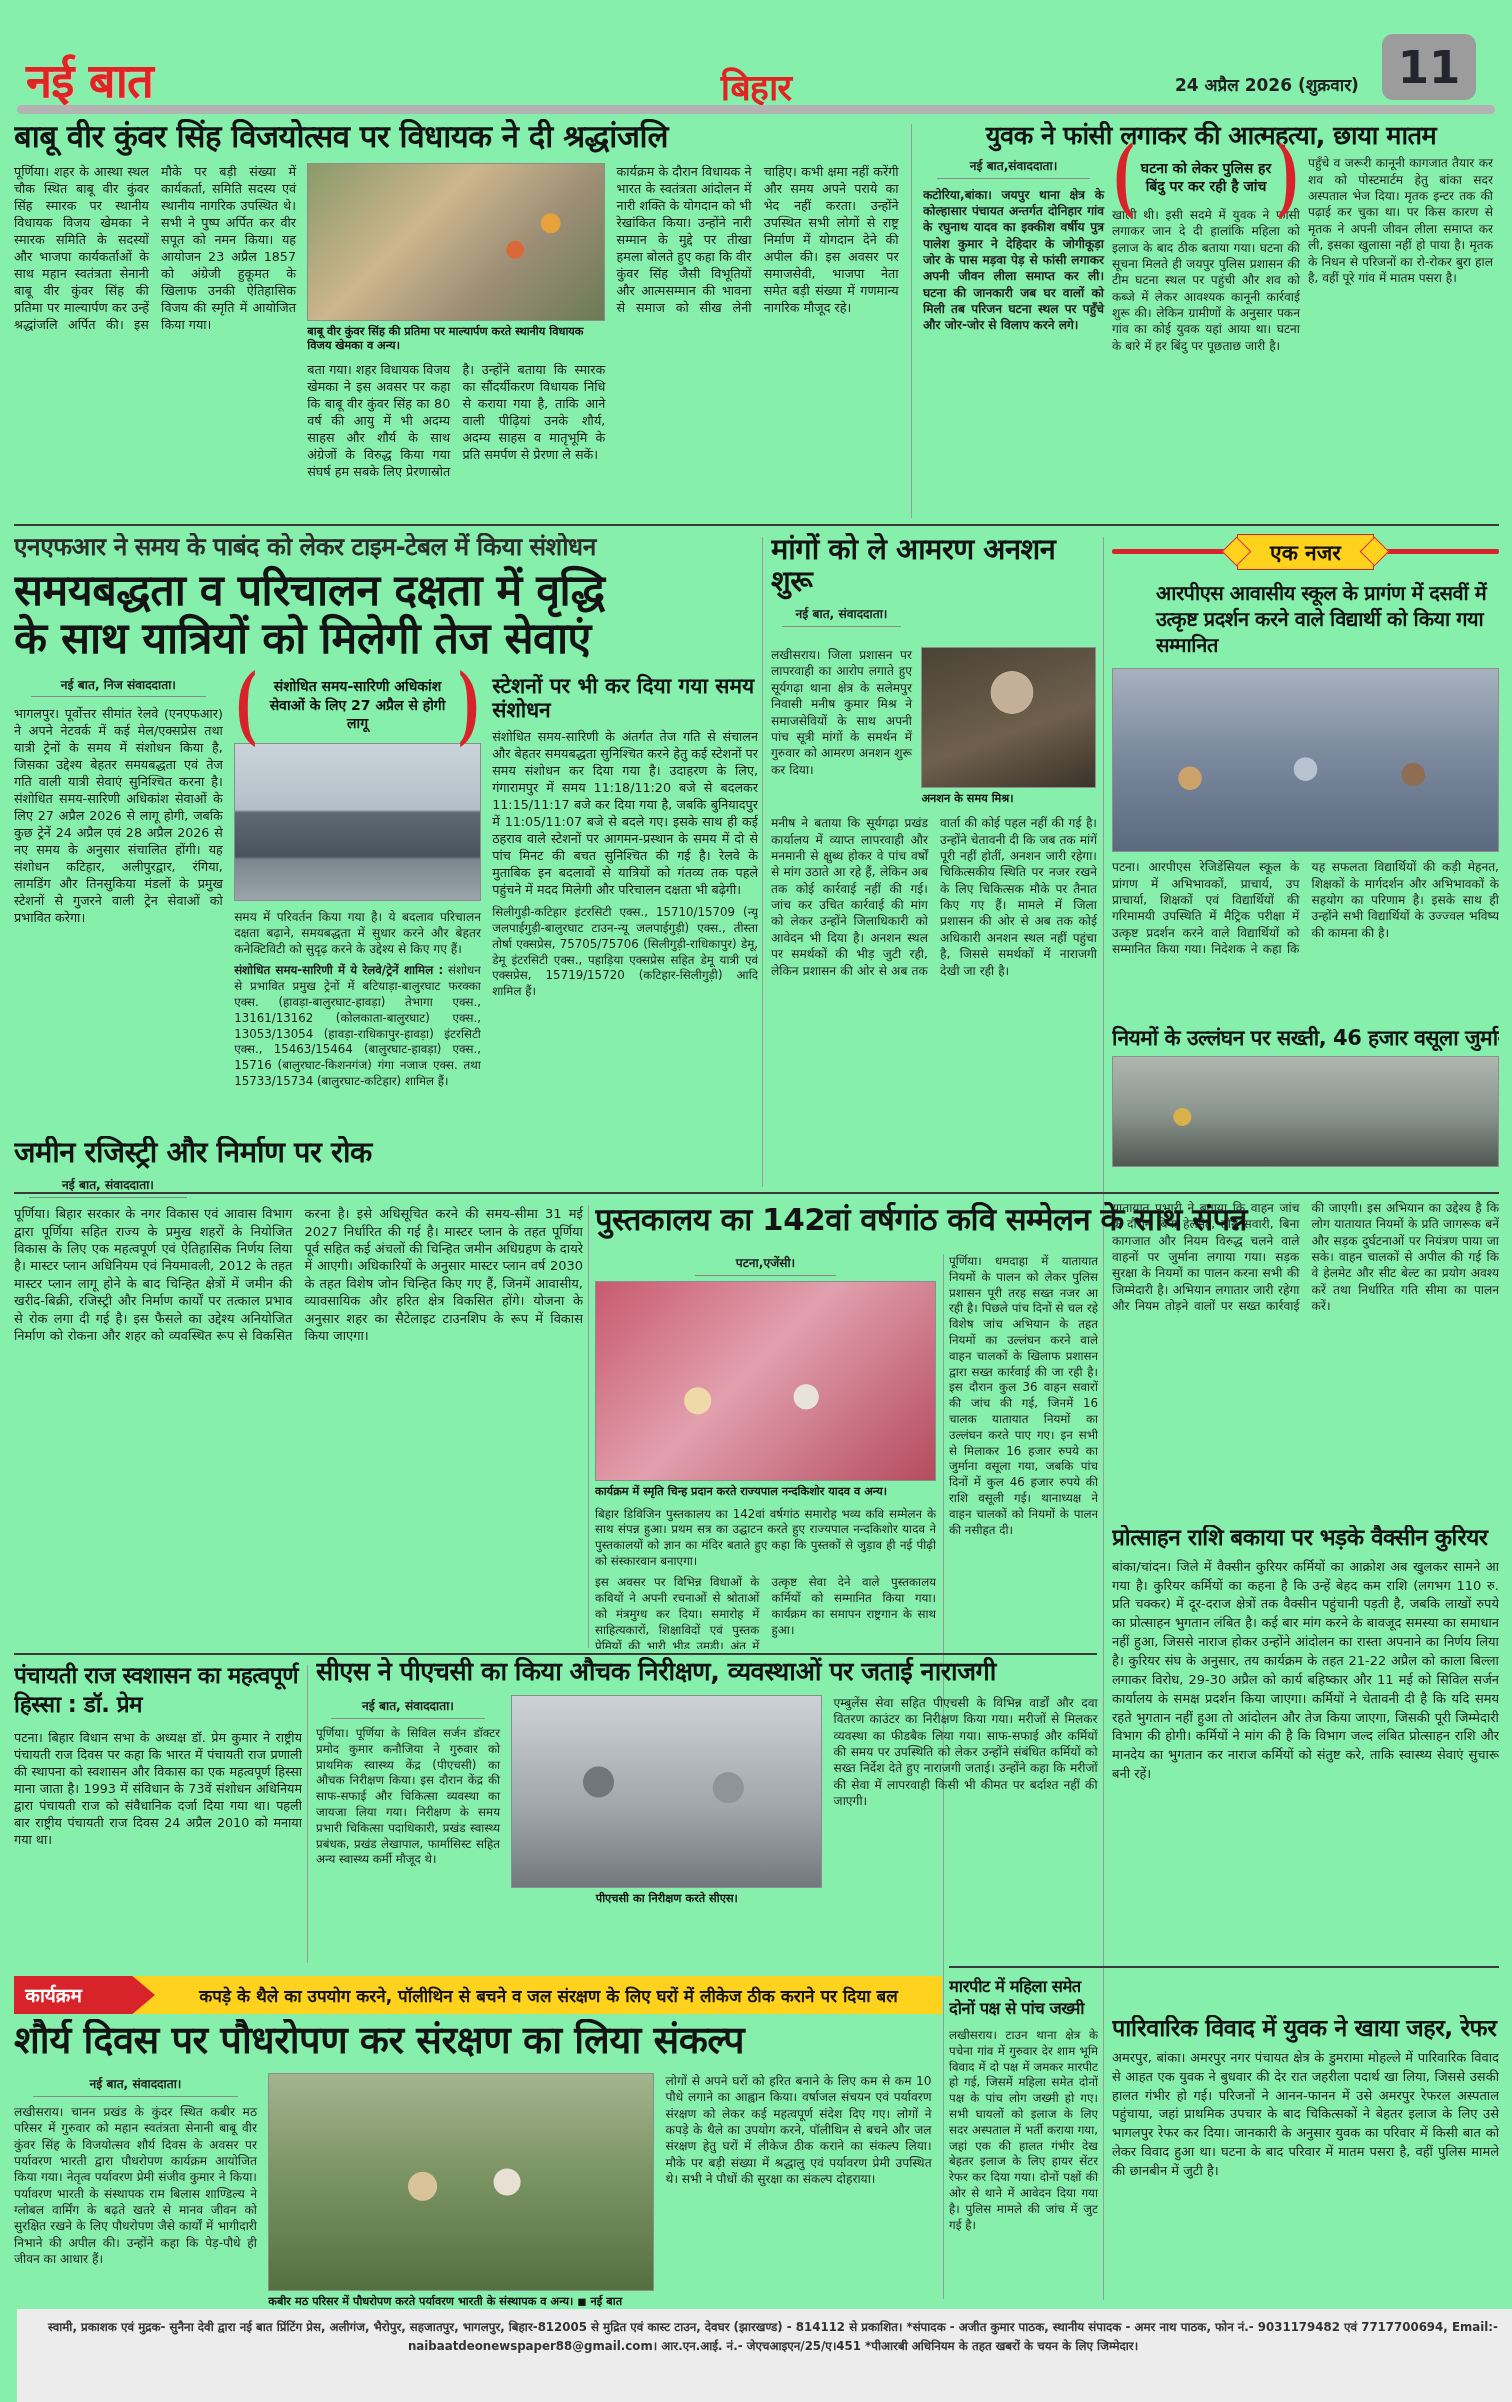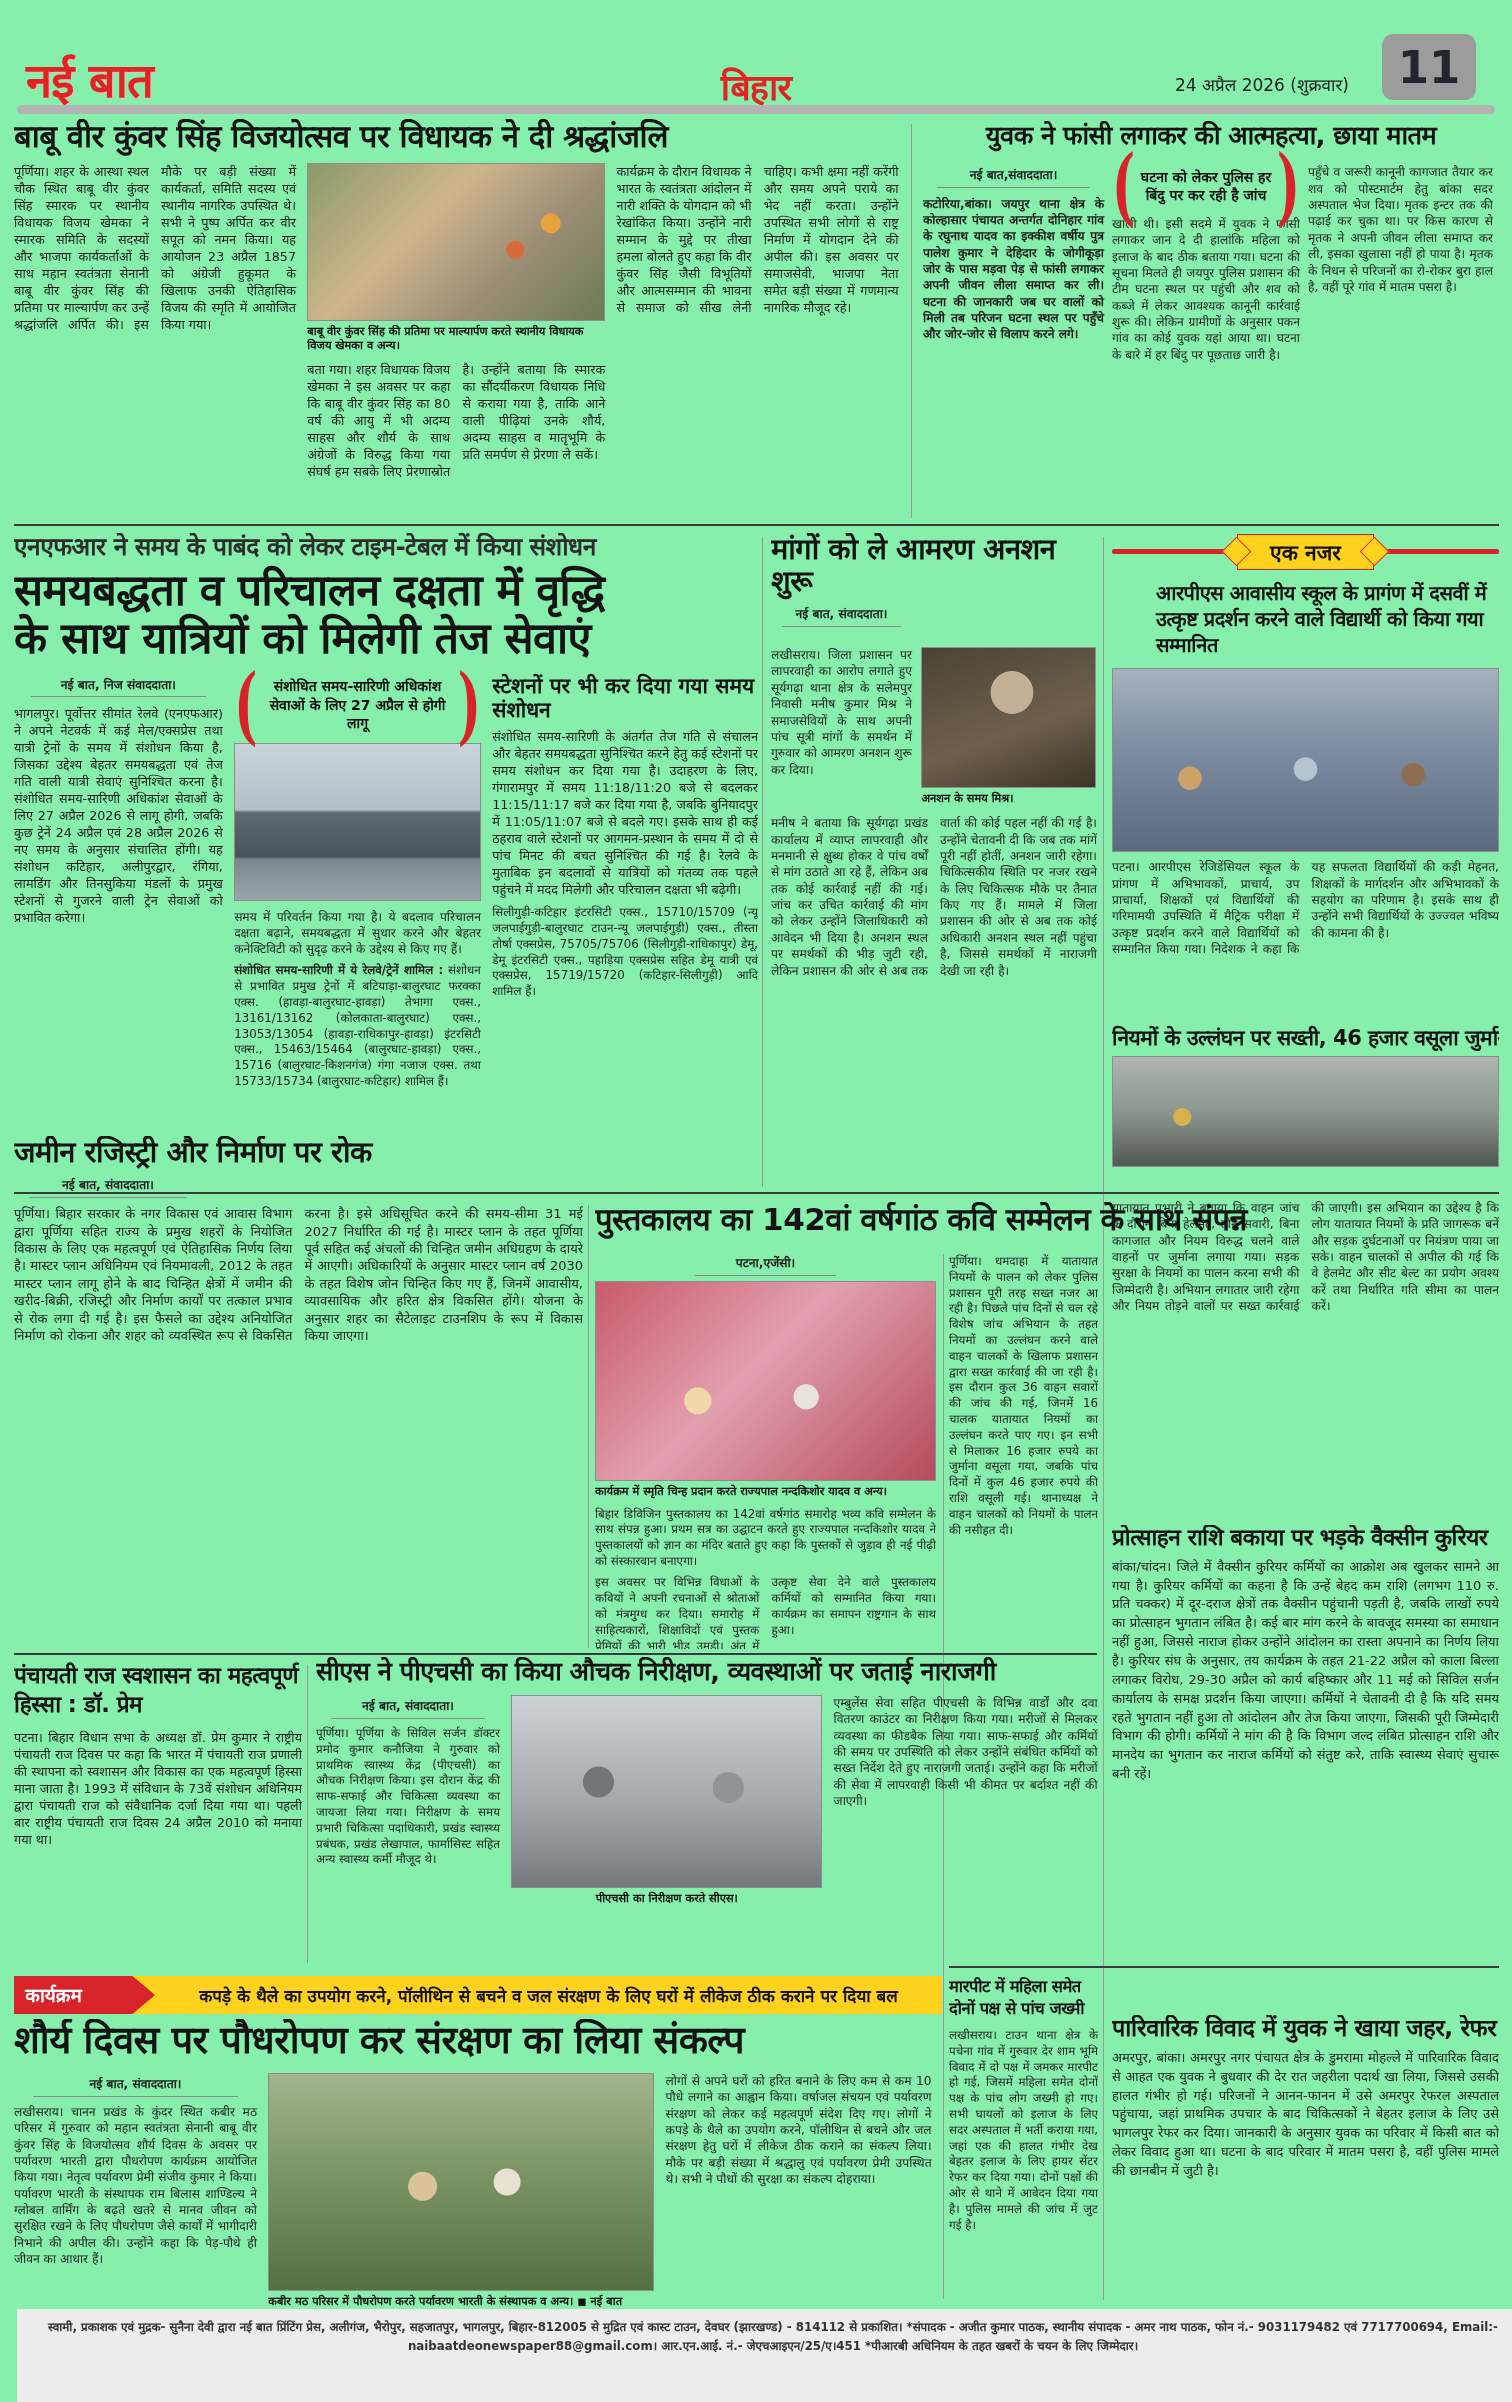--- a/index.html
+++ b/index.html
@@ -3,21 +3,21 @@
 <meta charset="utf-8">
 <style>
   html,body{margin:0;padding:0;background:#ffffff;}
   .page{position:relative;width:1512px;height:2402px;background:#86efac;overflow:hidden;
         font-family:"DejaVu Sans","Liberation Sans",sans-serif;color:#1c1c1c;}
   
   .masthead{position:absolute;left:26px;top:47px;font-size:47px;font-weight:bold;color:#e02424;
             text-shadow:0.9px 0.9px 0 #f6bcbc;letter-spacing:-0.9px;}
   .section-title{position:absolute;left:0;width:100%;top:62px;text-align:center;font-size:36px;
             font-weight:bold;color:#e02424;letter-spacing:-0.9px;}
-  .page-date{position:absolute;left:1175px;top:73px;font-size:17px;font-weight:normal;color:#222;}
+  .page-date{position:absolute;left:1175px;top:73px;font-size:17px;font-weight:bold;color:#222;}
   .page-badge{position:absolute;left:1382px;top:34px;width:94px;height:66px;background:#9c9c9c;
             border-radius:11.3px;display:flex;align-items:center;justify-content:center;
             font-size:45px;font-weight:bold;color:#23262e;}
   .graybar{position:absolute;left:17px;top:105px;width:1478px;height:8.5px;background:#b3b3b3;border-radius:4.7px;}
   
   .article{position:absolute;overflow:hidden;}
   .hl{font-weight:bold;color:#141414;line-height:1.12;letter-spacing:-0.5px;}
   .body-text{font-size:12.7px;line-height:1.34;text-align:justify;color:#1d1d1d;margin:0;}
   .dl{font-weight:bold;}
   .byline{font-size:12.2px;font-weight:bold;text-align:center;padding-bottom:4.7px;margin:1.9px 0 7.5px;position:relative;}
@@ -103,21 +103,21 @@
         <p class="cols2 body-text" style="margin-top:7.5px;height:141px;">बता गया। शहर विधायक विजय खेमका ने इस अवसर पर कहा कि बाबू वीर कुंवर सिंह का 80 वर्ष की आयु में भी अदम्य साहस और शौर्य के साथ अंग्रेजों के विरुद्ध किया गया संघर्ष हम सबके लिए प्रेरणास्रोत है। उन्होंने बताया कि स्मारक का सौंदर्यीकरण विधायक निधि से कराया गया है, ताकि आने वाली पीढ़ियां उनके शौर्य, अदम्य साहस व मातृभूमि के प्रति समर्पण से प्रेरणा ले सकें।</p>
       </figure>
       <div class="cols2 body-text" style="width:282px;height:345px;">कार्यक्रम के दौरान विधायक ने भारत के स्वतंत्रता आंदोलन में नारी शक्ति के योगदान को भी रेखांकित किया। उन्होंने नारी सम्मान के मुद्दे पर तीखा हमला बोलते हुए कहा कि वीर कुंवर सिंह जैसी विभूतियों और आत्मसम्मान की भावना से समाज को सीख लेनी चाहिए। कभी क्षमा नहीं करेंगी और समय अपने पराये का भेद नहीं करता। उन्होंने उपस्थित सभी लोगों से राष्ट्र निर्माण में योगदान देने की अपील की। इस अवसर पर समाजसेवी, भाजपा नेता समेत बड़ी संख्या में गणमान्य नागरिक मौजूद रहे।</div>
     </div>
   </div>
 
   <div class="vline" style="left:911px;top:124px;height:394px;"></div>
 
   <div class="article" style="left:923px;top:121px;width:576px;height:399px;">
     <div class="hl" style="font-size:25.4px;text-align:center;">युवक ने फांसी लगाकर की आत्महत्या, छाया मातम</div>
-    <div class="flexrow" style="margin-top:15px;gap:8px;">
+    <div class="flexrow" style="margin-top:6px;gap:8px;">
       <div style="width:181px;">
         <div class="byline">नई बात,संवाददाता।</div>
         <p class="body-text" style="font-size:12.2px;"><span class="dl">कटोरिया,बांका। जयपुर थाना क्षेत्र के कोल्हासार पंचायत अन्तर्गत दोनिहार गांव के रघुनाथ यादव का इक्कीश वर्षीय पुत्र पालेश कुमार ने देहिदार के जोगीकूड़ा जोर के पास मड़वा पेड़ से फांसी लगाकर अपनी जीवन लीला समाप्त कर ली। घटना की जानकारी जब घर वालों को मिली तब परिजन घटना स्थल पर पहुँचे और जोर-जोर से विलाप करने लगे।</span></p>
       </div>
       <div style="width:188px;">
         <div class="pquote">घटना को लेकर पुलिस हर बिंदु पर कर रही है जांच</div>
         <p class="body-text" style="font-size:12.2px;">खाली थी। इसी सदमे में युवक ने फांसी लगाकर जान दे दी हालांकि महिला को इलाज के बाद ठीक बताया गया। घटना की सूचना मिलते ही जयपुर पुलिस प्रशासन की टीम घटना स्थल पर पहुंची और शव को कब्जे में लेकर आवश्यक कानूनी कार्रवाई शुरू की। लेकिन ग्रामीणों के अनुसार पकन गांव का कोई युवक यहां आया था। घटना के बारे में हर बिंदु पर पूछताछ जारी है।</p>
       </div>
       <div style="width:185px;">
         <p class="body-text" style="font-size:12.2px;">पहुँचे व जरूरी कानूनी कागजात तैयार कर शव को पोस्टमार्टम हेतु बांका सदर अस्पताल भेज दिया। मृतक इन्टर तक की पढ़ाई कर चुका था। पर किस कारण से मृतक ने अपनी जीवन लीला समाप्त कर ली, इसका खुलासा नहीं हो पाया है। मृतक के निधन से परिजनों का रो-रोकर बुरा हाल है, वहीं पूरे गांव में मातम पसरा है।</p>

